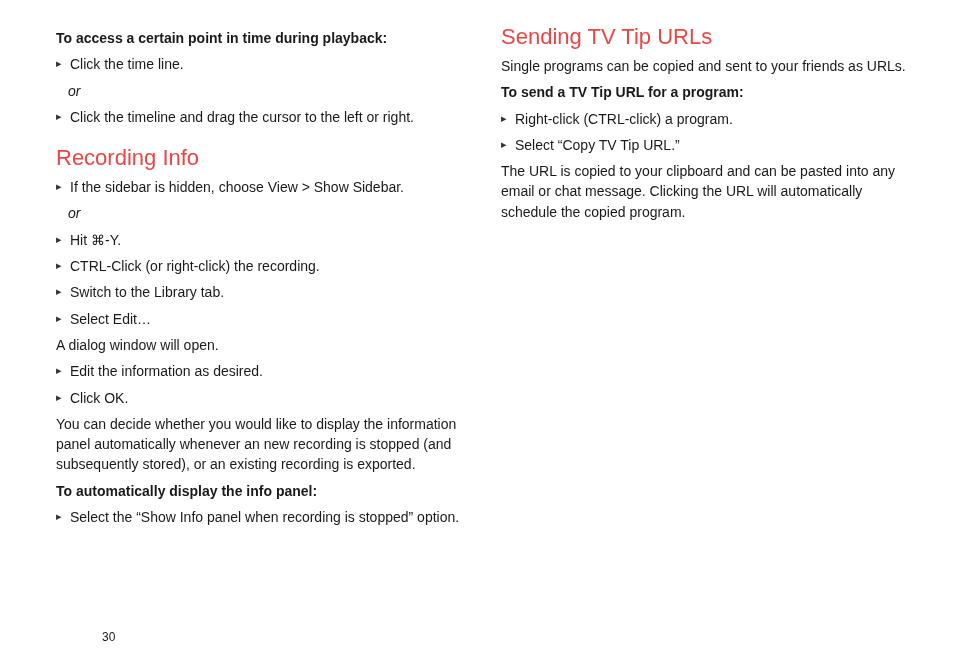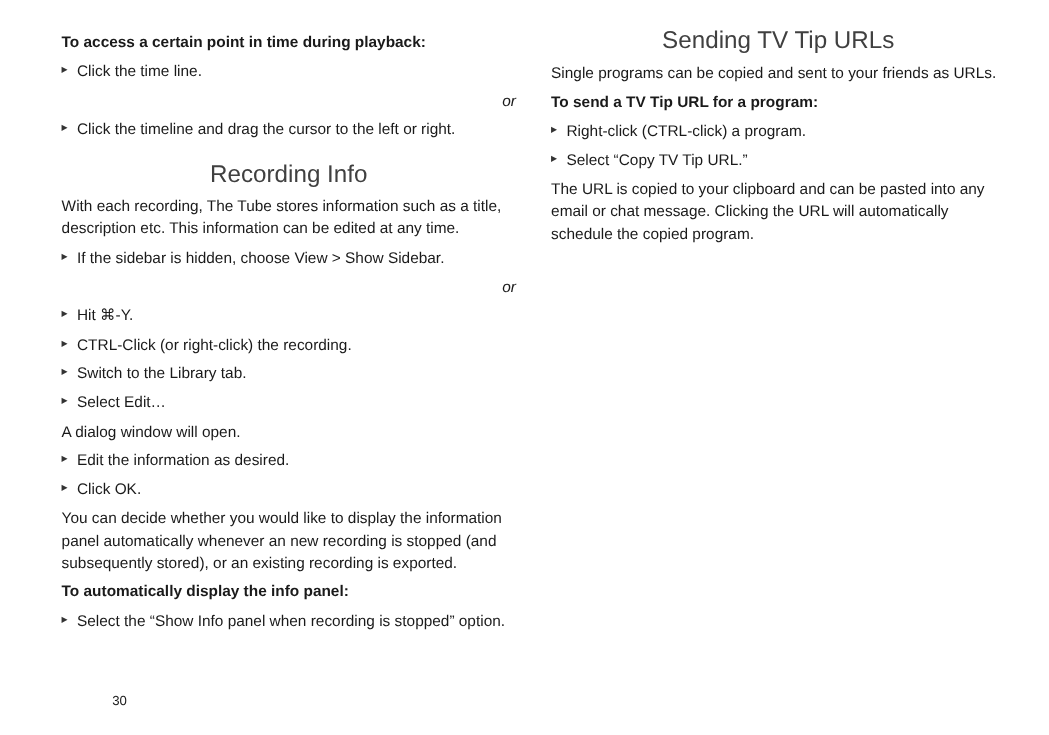--- a/index.html
+++ b/index.html
@@ -17,41 +17,39 @@
     padding: 24px 40px 24px 56px;
     gap: 32px;
     box-sizing: border-box;
     height: 100%;
   }
   .col {
     flex: 1;
     min-width: 0;
   }
   h2 {
-    color: #404040;
+    color: #ef4444;
     font-weight: 500;
     font-size: 22px;
     margin: 18px 0 6px 0;
-    text-align: center;
   }
   h2.first-right { margin-top: 0; }
   p, .or, .bullet, .bold {
     font-size: 14px;
     line-height: 1.45;
     margin: 6px 0;
   }
   .bold {
     font-weight: 700;
     margin-top: 4px;
     margin-bottom: 4px;
   }
   .or {
     font-style: italic;
-    margin: 6px 0;
-    text-align: right;
+    margin: 6px 12px;
   }
   .bullet {
     position: relative;
     padding-left: 14px;
     margin: 6px 0;
   }
   .bullet::before {
     content: "\25B8"; 
     position: absolute;
     left: 0;
@@ -72,21 +70,20 @@
 
 <div class="page">
 
   <div class="col">
     <div class="bold">To access a certain point in time during playback:</div>
     <div class="bullet">Click the time line.</div>
     <div class="or">or</div>
     <div class="bullet">Click the timeline and drag the cursor to the left or right.</div>
 
     <h2>Recording Info</h2>
-    <p>With each recording, The Tube stores information such as a title, description etc. This information can be edited at any time.</p>
     <div class="bullet">If the sidebar is hidden, choose View &gt; Show Sidebar.</div>
     <div class="or">or</div>
     <div class="bullet">Hit ⌘-Y.</div>
     <div class="bullet">CTRL-Click (or right-click) the recording.</div>
     <div class="bullet">Switch to the Library tab.</div>
     <div class="bullet">Select Edit…</div>
     <p>A dialog window will open.</p>
     <div class="bullet">Edit the information as desired.</div>
     <div class="bullet">Click OK.</div>
     <p>You can decide whether you would like to display the information panel automatically whenever an new recording is stopped (and subsequently stored), or an existing recording is exported.</p>

